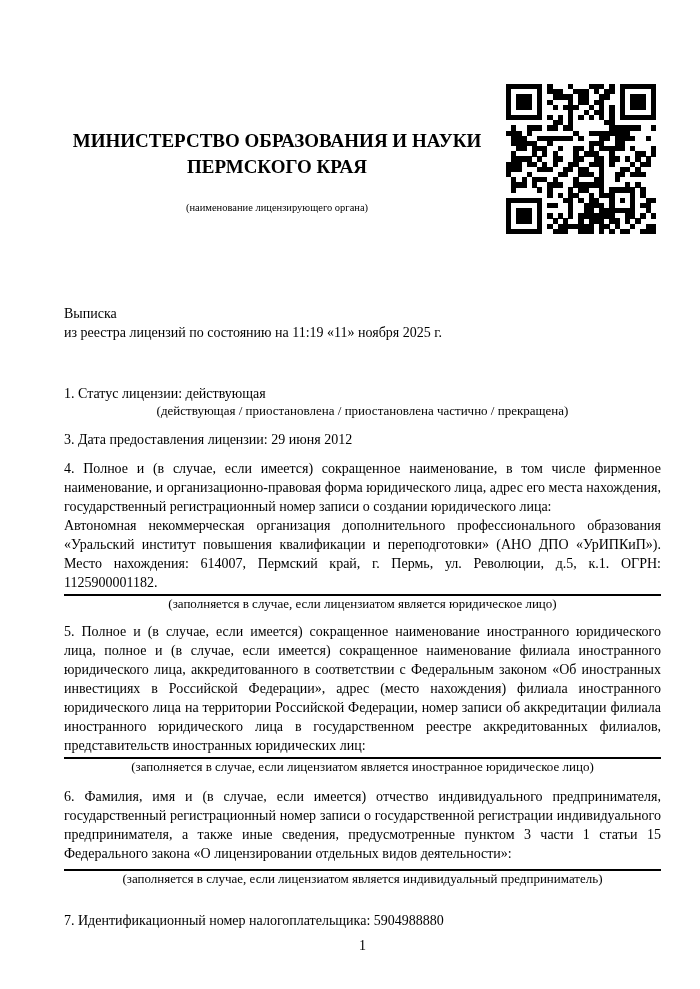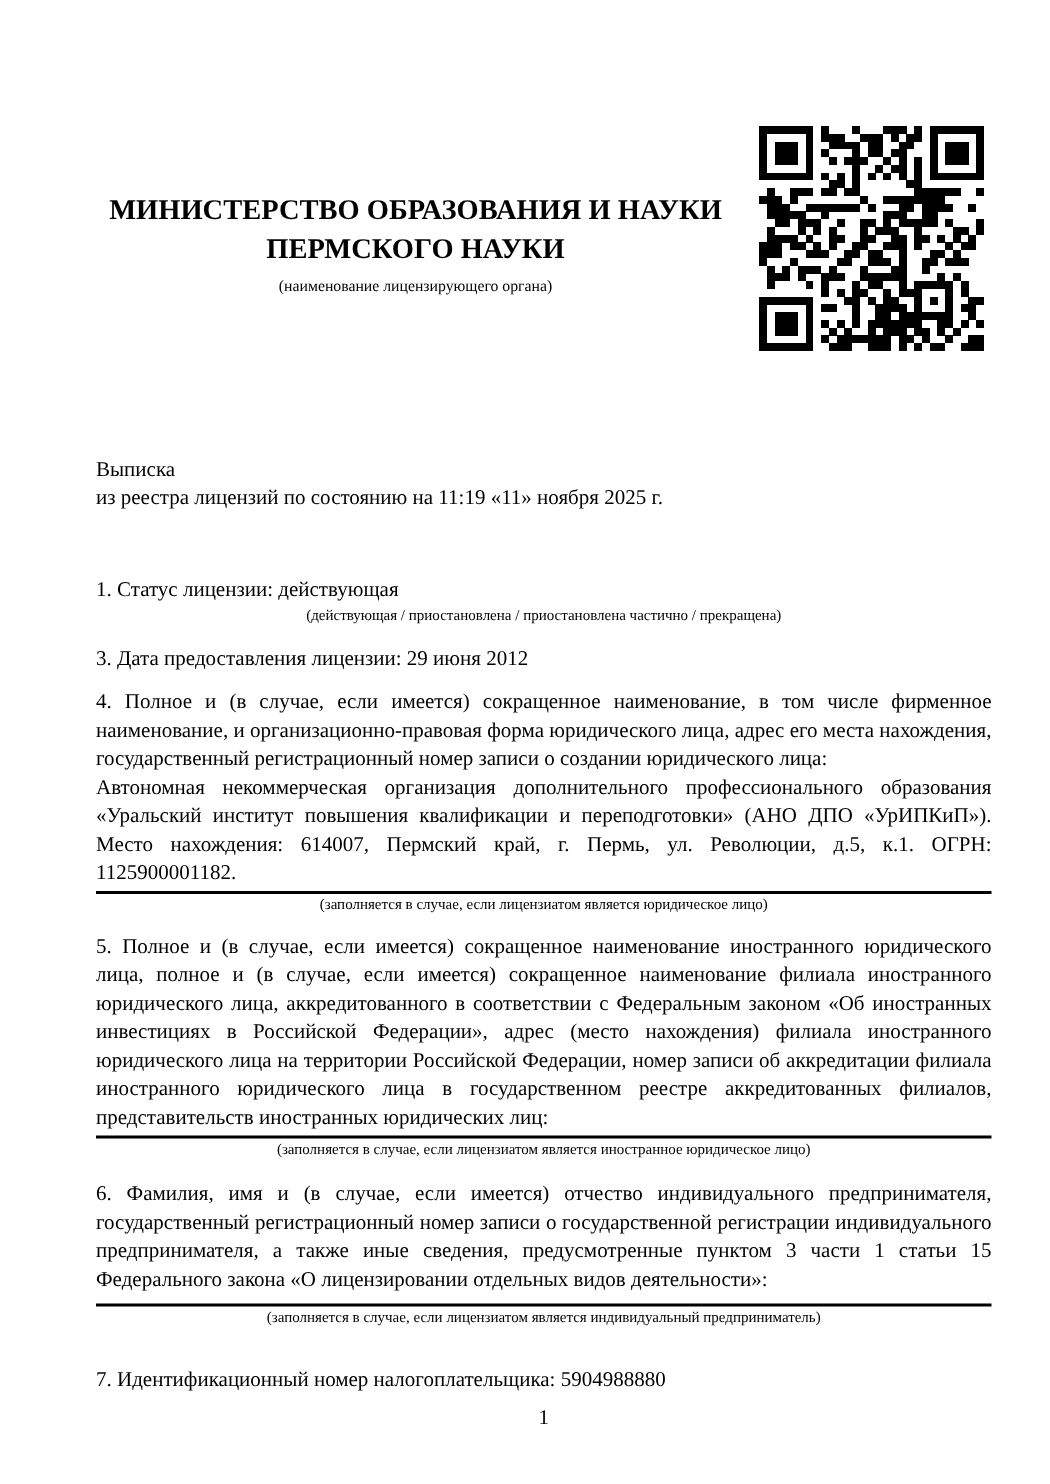--- a/index.html
+++ b/index.html
@@ -7,38 +7,38 @@
     position:relative; width:700px; height:989px;
     background:#ffffff; color:#000000;
     font-family:"Liberation Serif","DejaVu Serif",serif;
     overflow:hidden;
   }
   .ministry {
     position:absolute; left:64px; top:128px; width:426px;
     text-align:center; font-weight:bold; font-size:19px; line-height:26px;
   }
   .ministry-caption {
-    font-weight:normal; font-size:10.5px; line-height:14px; margin-top:5px;
+    font-weight:normal; font-size:10.5px; line-height:14px; margin-top:21px;
   }
   .qr {
     position:absolute; left:506px; top:84px; width:150px; height:150px;
   }
   .qr svg { display:block; }
   .title-block {
     position:absolute; left:64px; top:304px; width:597px;
     font-size:14px; line-height:19px;
   }
   .content {
     position:absolute; left:64px; top:384px; width:597px;
     font-size:14px; line-height:19px;
   }
   .para { text-align:justify; text-align-last:left; }
   .single { text-align:left; }
   .note {
-    text-align:center; font-size:10px; line-height:13px;
+    text-align:center; font-size:13px; line-height:13px;
   }
   .rule { border-top:2px solid #000; height:0; }
   .mt1  { margin-top:1px; }
   .mt2  { margin-top:2px; }
   .mt6  { margin-top:6px; }
   .mt10 { margin-top:10px; }
   .mt12 { margin-top:12px; }
   .mt13 { margin-top:13px; }
   .mt14 { margin-top:14px; }
   .mt16 { margin-top:16px; }
@@ -48,21 +48,21 @@
     text-align:center; font-size:14px; line-height:19px;
   }
 </style>
 </head>
 <body>
 
 <div class="page">
 
   <div class="ministry">
     <div>МИНИСТЕРСТВО ОБРАЗОВАНИЯ И НАУКИ</div>
-    <div>ПЕРМСКОГО НАУКИ</div>
+    <div>ПЕРМСКОГО КРАЯ</div>
     <div class="ministry-caption">(наименование лицензирующего органа)</div>
   </div>
 
   <div class="qr" id="qr-box">
       <svg viewBox="0 0 29 29" width="150" height="150" shape-rendering="crispEdges" fill="#000000">
         <rect x="0" y="0" width="1.02" height="1.02"></rect>
         <rect x="1" y="0" width="1.02" height="1.02"></rect>
         <rect x="2" y="0" width="1.02" height="1.02"></rect>
         <rect x="3" y="0" width="1.02" height="1.02"></rect>
         <rect x="4" y="0" width="1.02" height="1.02"></rect>

